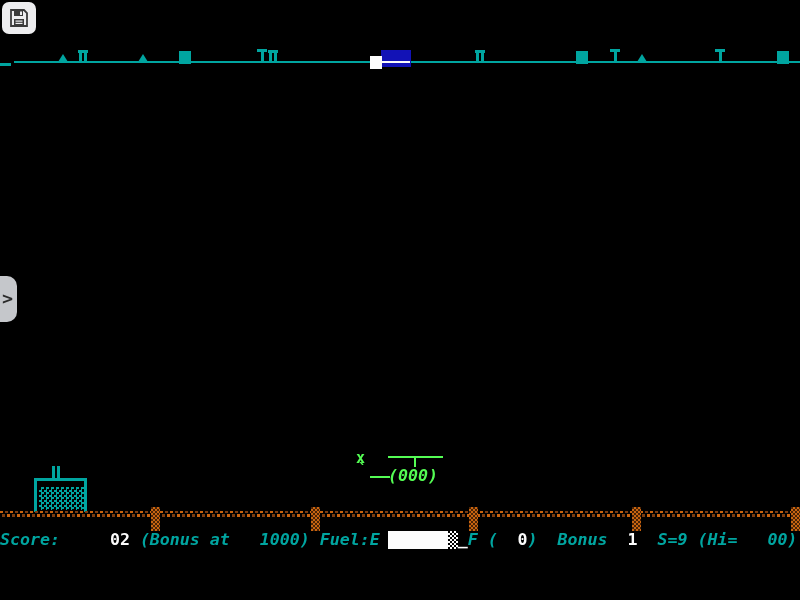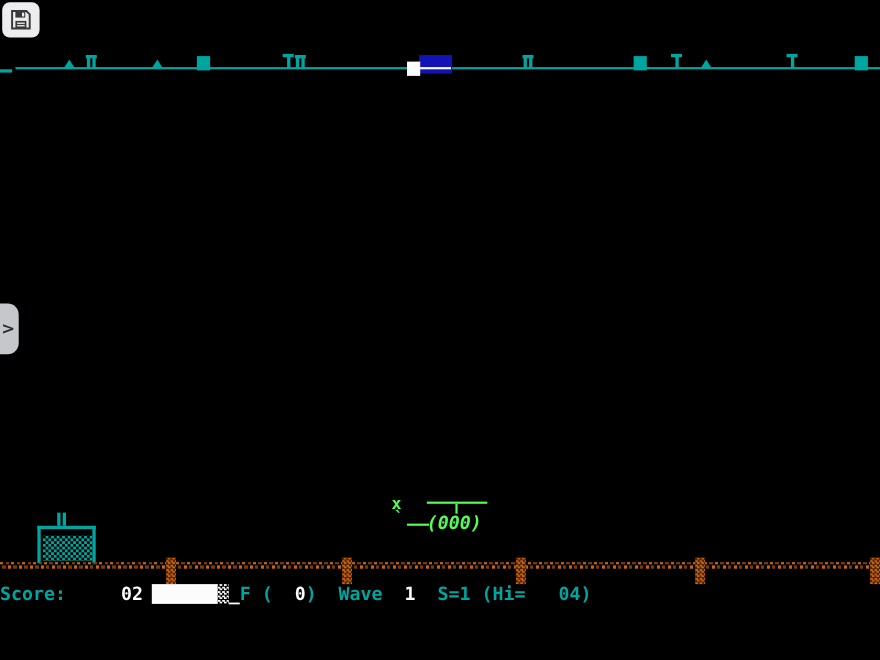--- a/index.html
+++ b/index.html
@@ -51,21 +51,21 @@
   #ground-row-1{top:511px;height:2px;
     background:repeating-linear-gradient(90deg,var(--orange) 0 3px,transparent 3px 5px,var(--brown) 5px 8px,transparent 8px 10px);}
   #ground-row-2{top:514px;height:3px;
     background:repeating-linear-gradient(90deg,transparent 0 2px,var(--brown) 2px 5px,transparent 5px 7px,var(--orange) 7px 10px);}
   .post{position:absolute;top:507px;width:9px;height:24px;background-color:#3a1c05;
         background-image:repeating-conic-gradient(var(--orange) 0% 25%,#4a2406 0% 50%);background-size:4px 4px;}
   
   #status-line{position:absolute;top:529px;left:0;width:800px;height:21px;display:flex;align-items:center;
                font:bold 16.6px "DejaVu Sans Mono",monospace;}
   #status-line span{white-space:pre;}
-  .seg-teal{color:var(--teal);}
+  .seg-teal{color:var(--teal);font-style:italic;}
   .seg-white{color:var(--white);}
   .fuelbar{display:flex;height:18px;margin-left:8px;flex:0 0 auto;}
   .fuelfill{width:60px;background:var(--white);}
   .fueldither{width:10px;background-image:repeating-conic-gradient(var(--white) 0% 25%,#000 0% 50%);
               background-size:4px 4px;}
 </style>
 </head>
 <body>
 
 <div class="screen">
@@ -130,22 +130,23 @@
       <div class="post" style="left: 151px;"></div>
       <div class="post" style="left: 311px;"></div>
       <div class="post" style="left: 469px;"></div>
       <div class="post" style="left: 632px;"></div>
       <div class="post" style="left: 791px;"></div>
     </div>
 
   <div id="status-line">
       <span class="seg-teal">Score:     </span>
       <span class="seg-white">02</span>
+      <span class="seg-teal"> (Bonus at   1000) Fuel:E</span>
       <span class="fuelbar"><span class="fuelfill"></span><span class="fueldither"></span></span>
       <span class="seg-white">_</span>
       <span class="seg-teal">F (  </span>
       <span class="seg-white">0</span>
-      <span class="seg-teal">)  Wave  </span>
+      <span class="seg-teal">)  Bonus  </span>
       <span class="seg-white">1</span>
-      <span class="seg-teal">  S=1 (Hi=   04)</span>
+      <span class="seg-teal">  S=9 (Hi=   00)</span>
     </div>
 
 </div>
 
 </body></html>

